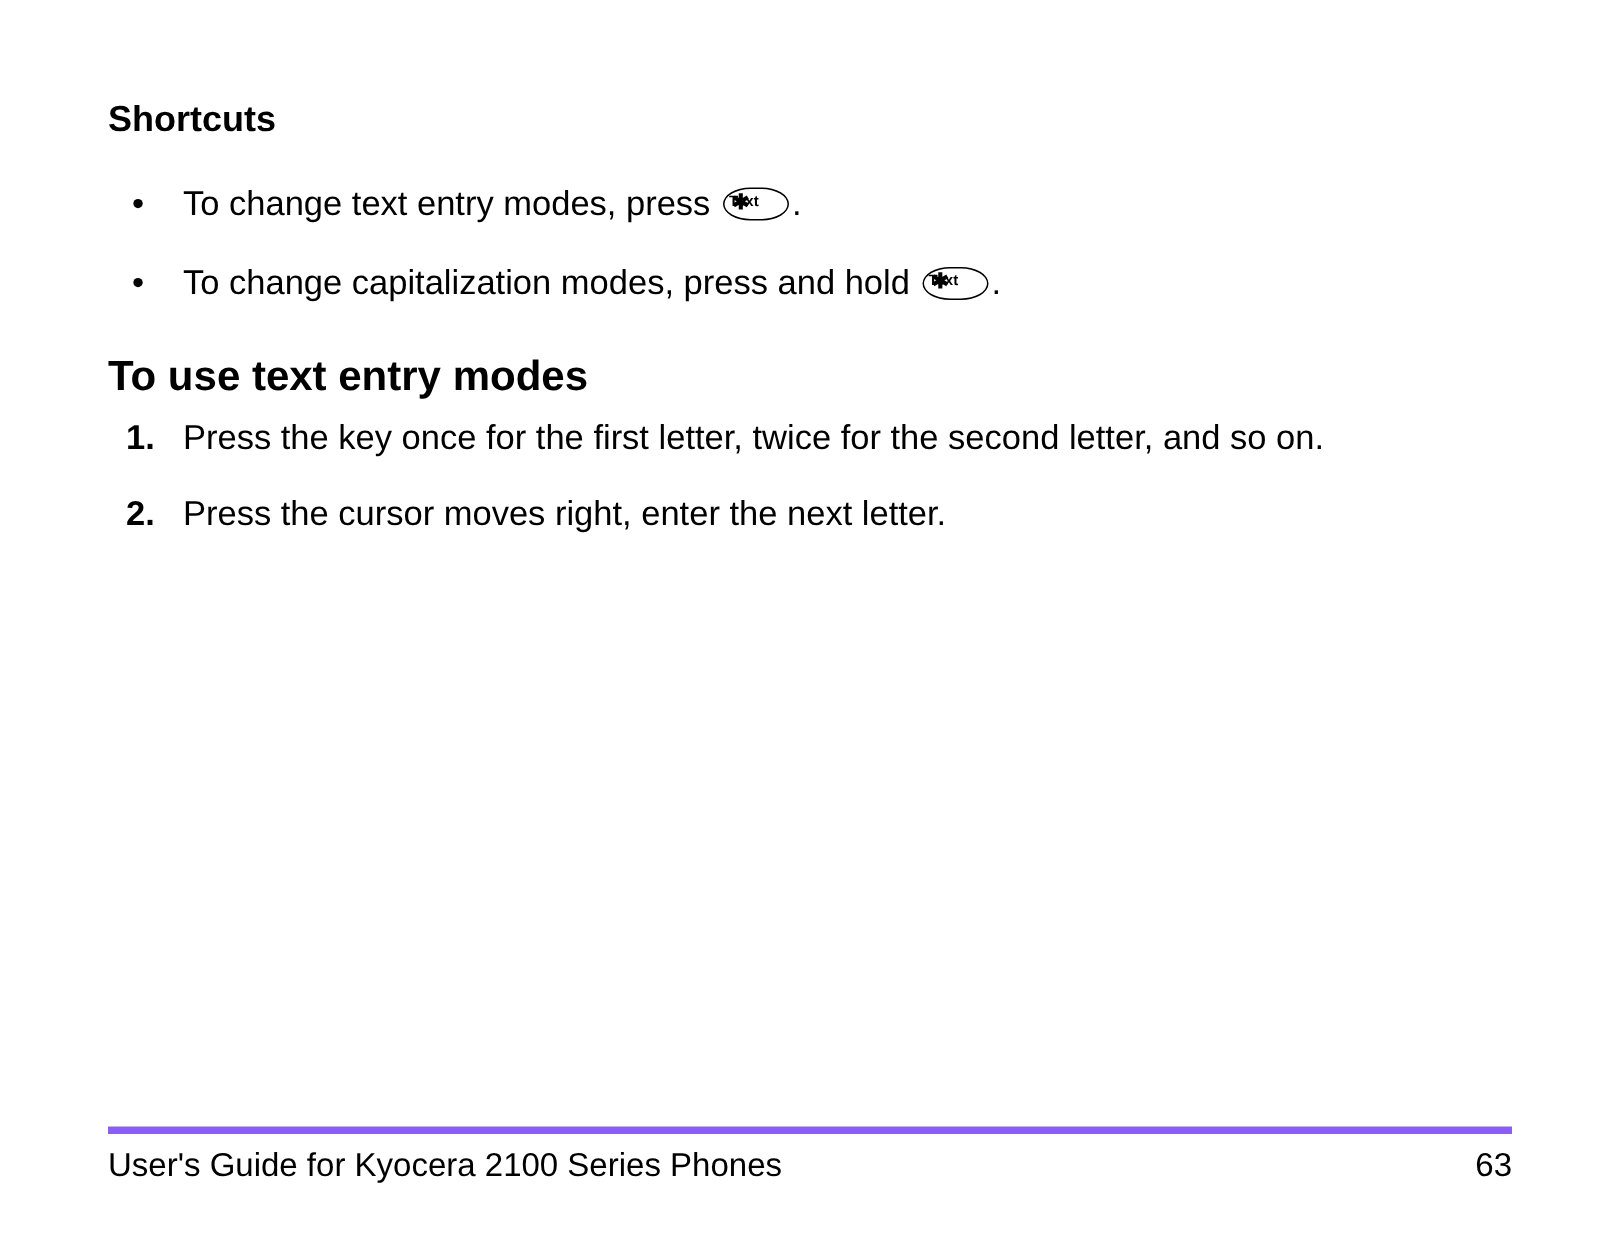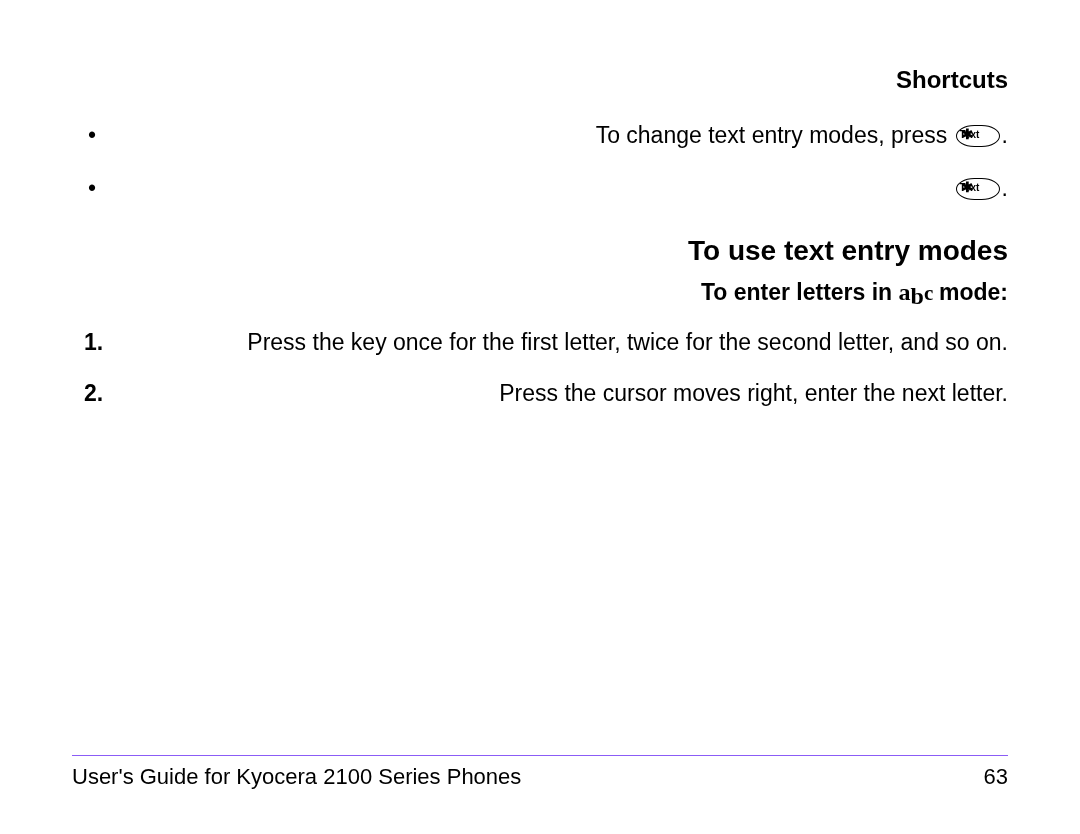--- a/index.html
+++ b/index.html
@@ -1,15 +1,15 @@
 <!DOCTYPE html>
 <html><head>
   <meta charset="utf-8">
   <style>
-    * { box-sizing: border-box; margin: 0; padding: 0; text-align: right; }
+    * { box-sizing: border-box; margin: 0; padding: 0; }
     body {
       width: 1080px;
       height: 834px;
       background: #fff;
       font-family: Verdana, Geneva, sans-serif;
       color: #000;
       position: relative;
       padding: 64px 72px 0 72px;
     }
     .content { font-size: 23px; line-height: 1.35; }
@@ -34,21 +34,21 @@
     }
     .key-icon .star { position:absolute; left:5px; top:1px; font-size:14px; font-weight:bold; line-height:1; }
     .key-icon .keytxt { position:absolute; left:3px; top:4px; font-size:10px; font-weight:bold; line-height:1; }
     .abc-mode { font-family: Georgia, serif; }
     .abc-mode .a { font-size: 24px; }
     .abc-mode .b { font-size: 24px; position: relative; top: 4px; }
     .abc-mode .c { font-size: 21px; }
     .footer {
       position: absolute;
       left: 72px; right: 72px; bottom: 44px;
-      border-top: 1px solid #8b5cf6;
+      border-top: 5px solid #8b5cf6;
       padding-top: 8px;
       display: flex;
       justify-content: space-between;
       font-size: 22px;
     }
   </style>
 </head>
 <body>
 
 <div class="content">
@@ -57,36 +57,30 @@
 
   <ul>
     <li>
       <span>To change text entry modes, press</span>
       <span class="key-icon">
         <span class="star">✱</span>
         <span class="keytxt">Text</span>
       </span><span>.</span>
     </li>
     <li>
+      <span>To change capitalization modes, press and hold</span>
       <span class="key-icon">
         <span class="star">✱</span>
         <span class="keytxt">Text</span>
       </span><span>.</span>
     </li>
   </ul>
 
   <h3>To use text entry modes</h3>
 
-  <h4>
-    <span>To enter letters in</span>
-    <span class="abc-mode">
-      <span class="a">a</span><span class="b">b</span><span class="c">c</span>
-    </span>
-    <span>mode:</span>
-  </h4>
 
   <ol>
     <li>
       <span class="num">1.</span>
       <span>Press the key once for the first letter, twice for the second letter, and so on.</span>
     </li>
     <li>
       <span class="num">2.</span>
       <span>Press the cursor moves right, enter the next letter.</span>
     </li>

